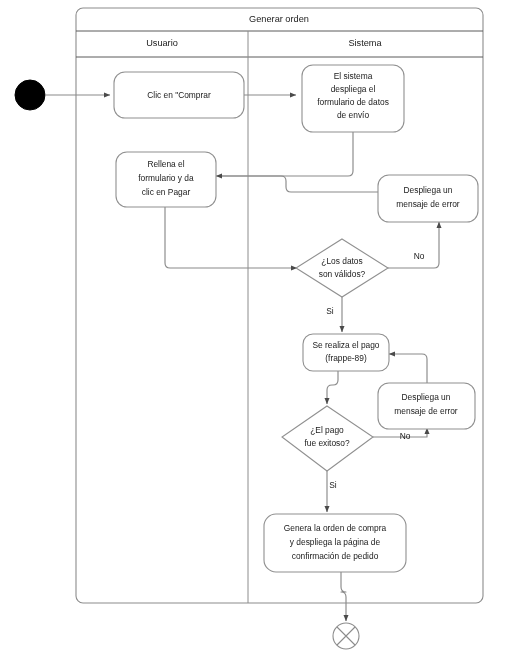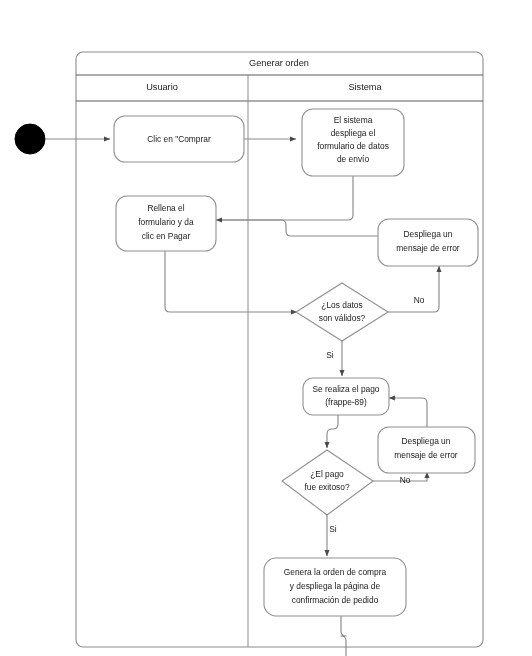--- a/index.html
+++ b/index.html
@@ -10,21 +10,20 @@
   body {
     width: 532px;
     height: 656px;
     font-family: "Liberation Sans", sans-serif;
     overflow: hidden;
   }
   #diagram-root {
     position: relative;
     width: 532px;
     height: 464px;
-    margin-top: 44px;
   }
   svg#activity-diagram {
     display: block;
     width: 532px;
     height: 656px;
   }
   .lane-frame {
     fill: none;
     stroke: #8c8c8c;
     stroke-width: 1.1;

